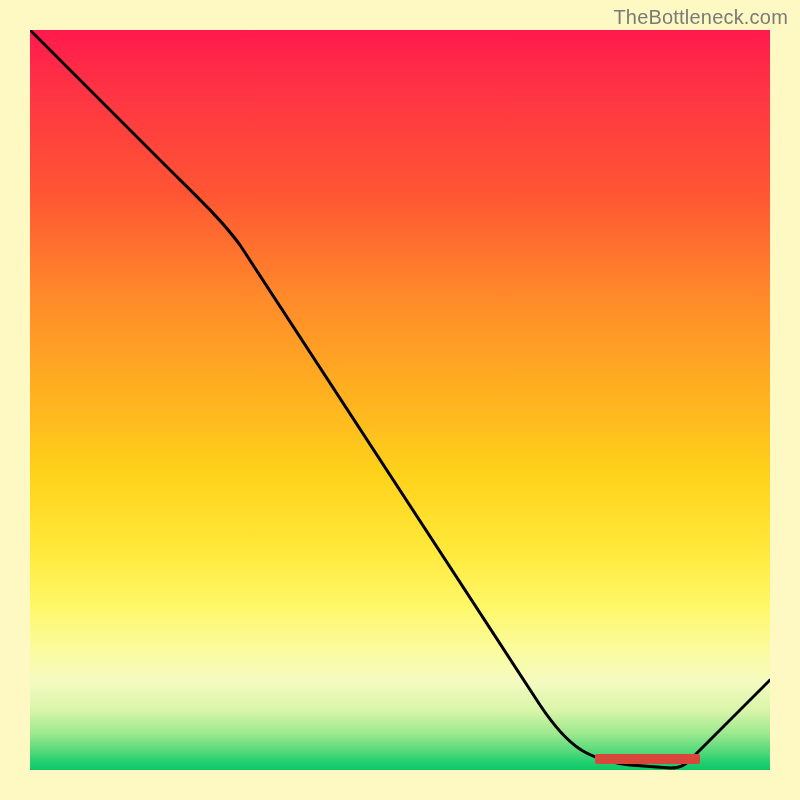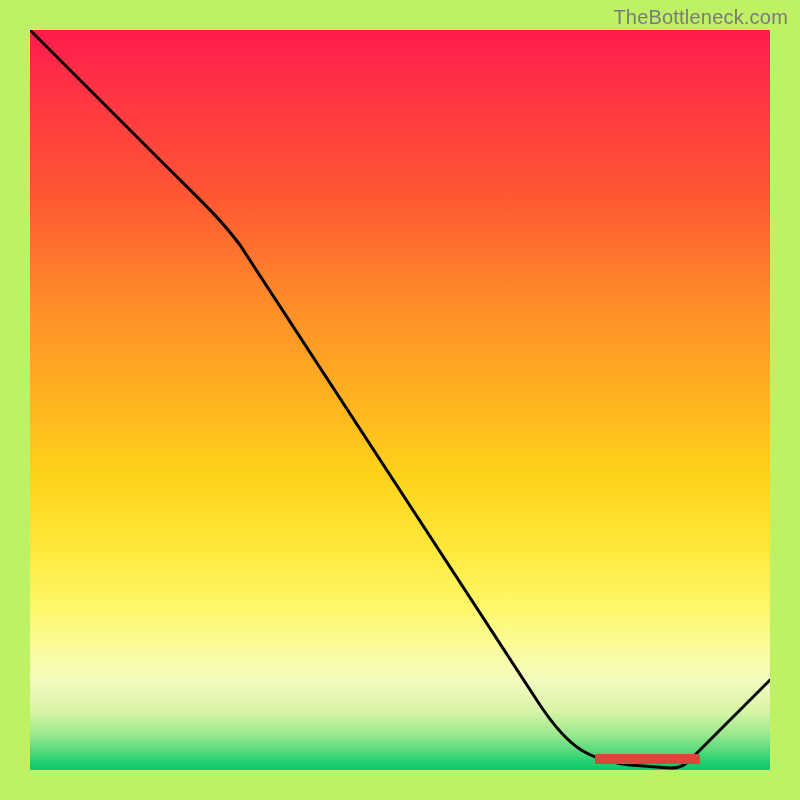--- a/index.html
+++ b/index.html
@@ -8,21 +8,21 @@
     width: 800px;
     height: 800px;
     background: #000;
     overflow: hidden;
     font-family: Arial, Helvetica, sans-serif;
   }
   .frame {
     position: relative;
     width: 800px;
     height: 800px;
-    background: #bef264;
+    background: #fef9c3;
   }
   .plot-area {
     position: absolute;
     left: 30px;
     top: 30px;
     width: 740px;
     height: 740px;
     
     background: linear-gradient(to bottom,
       #ff1a4d 0%,

